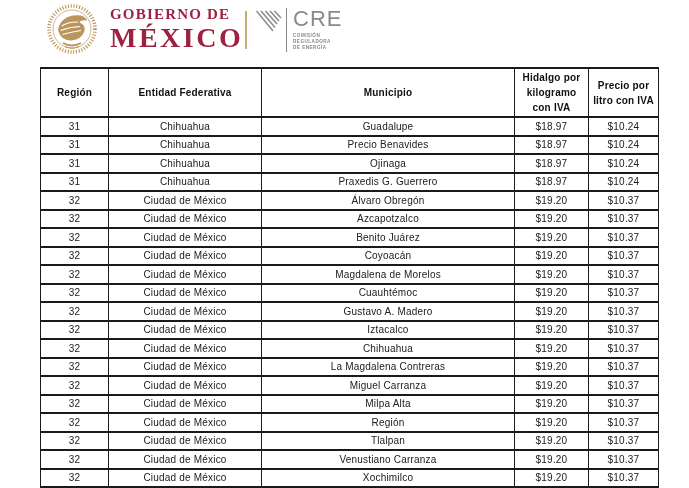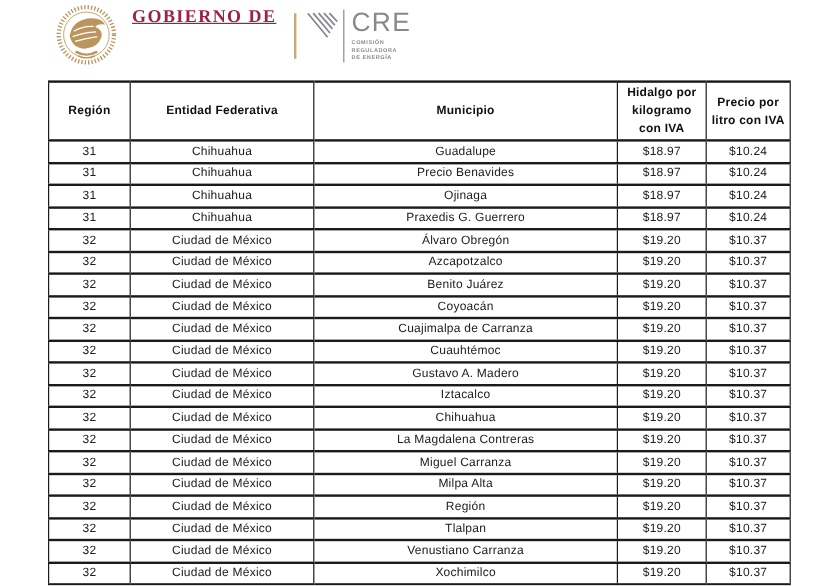--- a/index.html
+++ b/index.html
@@ -12,21 +12,20 @@
     color:#202020;
   }
   
   .header{position:absolute;left:0;top:0;width:689px;height:66px;background:#fff;}
   .seal{position:absolute;left:44px;top:3px;width:56px;height:52px;}
   .wordmark{position:absolute;left:110px;top:7px;line-height:1;}
   .wordmark .l1{
     font-family:"Liberation Serif", serif;
     font-weight:bold;font-size:15px;letter-spacing:1.2px;
     color:var(--color-maroon,#9D2241);
-    text-decoration:underline;
   }
   .wordmark .l2{
     font-family:"Liberation Serif", serif;
     font-weight:bold;font-size:28px;letter-spacing:2.5px;
     color:var(--color-maroon,#9D2241);
     margin-top:2px;
   }
   .header-divider{
     position:absolute;left:245px;top:11px;width:2px;height:38px;
     background:var(--color-gold-light,#CDA877);
@@ -95,20 +94,21 @@
                Q37.5 36.5 27.5 37.5 Q17 38 14 27 Z" fill="#BC955C"></path>
       <path d="M17.5 23 Q25 18.5 34 19" stroke="#fff" stroke-width="1.1" fill="none"></path>
       <path d="M16.5 27.5 Q25.5 24 36 23.5" stroke="#fff" stroke-width="1.1" fill="none"></path>
       <path d="M18.5 31.5 Q27 29 37 27.5" stroke="#fff" stroke-width="1.1" fill="none"></path>
       <path d="M19 40 Q28 45 37 40" stroke="#BC955C" stroke-width="2" fill="none"></path>
       <path d="M21 43.5 Q28 47 35 43.5" stroke="#BC955C" stroke-width="1.2" fill="none"></path>
     </svg>
 
     <div class="wordmark" data-name="gobierno-de-mexico-wordmark">
       <div class="l1" data-name="wordmark-line1">GOBIERNO DE</div>
+      <div class="l2" data-name="wordmark-line2">MÉXICO</div>
     </div>
 
     <div class="header-divider" data-name="header-divider"></div>
 
     <div class="cre" data-name="cre-logo">
       <svg class="cre-stripes" data-name="cre-stripes-icon" width="26" height="26" viewBox="0 0 26 26" xmlns="http://www.w3.org/2000/svg" aria-hidden="true">
         <g stroke="#87898C" stroke-width="1.5" fill="none">
           <line x1="0.5" y1="1" x2="17" y2="21"></line>
           <line x1="5" y1="1" x2="19" y2="17.5"></line>
           <line x1="9.5" y1="1" x2="21" y2="14"></line>
@@ -198,21 +198,21 @@
         <tr data-name="table-row">
           <td data-name="cell-region">32</td>
           <td data-name="cell-entidad-federativa">Ciudad de México</td>
           <td data-name="cell-municipio">Coyoacán</td>
           <td data-name="cell-precio-kilogramo">$19.20</td>
           <td data-name="cell-precio-litro">$10.37</td>
         </tr>
         <tr data-name="table-row">
           <td data-name="cell-region">32</td>
           <td data-name="cell-entidad-federativa">Ciudad de México</td>
-          <td data-name="cell-municipio">Cuajimalpa de Carranza</td>
+          <td data-name="cell-municipio">Magdalena de Morelos</td>
           <td data-name="cell-precio-kilogramo">$19.20</td>
           <td data-name="cell-precio-litro">$10.37</td>
         </tr>
         <tr data-name="table-row">
           <td data-name="cell-region">32</td>
           <td data-name="cell-entidad-federativa">Ciudad de México</td>
           <td data-name="cell-municipio">Cuauhtémoc</td>
           <td data-name="cell-precio-kilogramo">$19.20</td>
           <td data-name="cell-precio-litro">$10.37</td>
         </tr>

